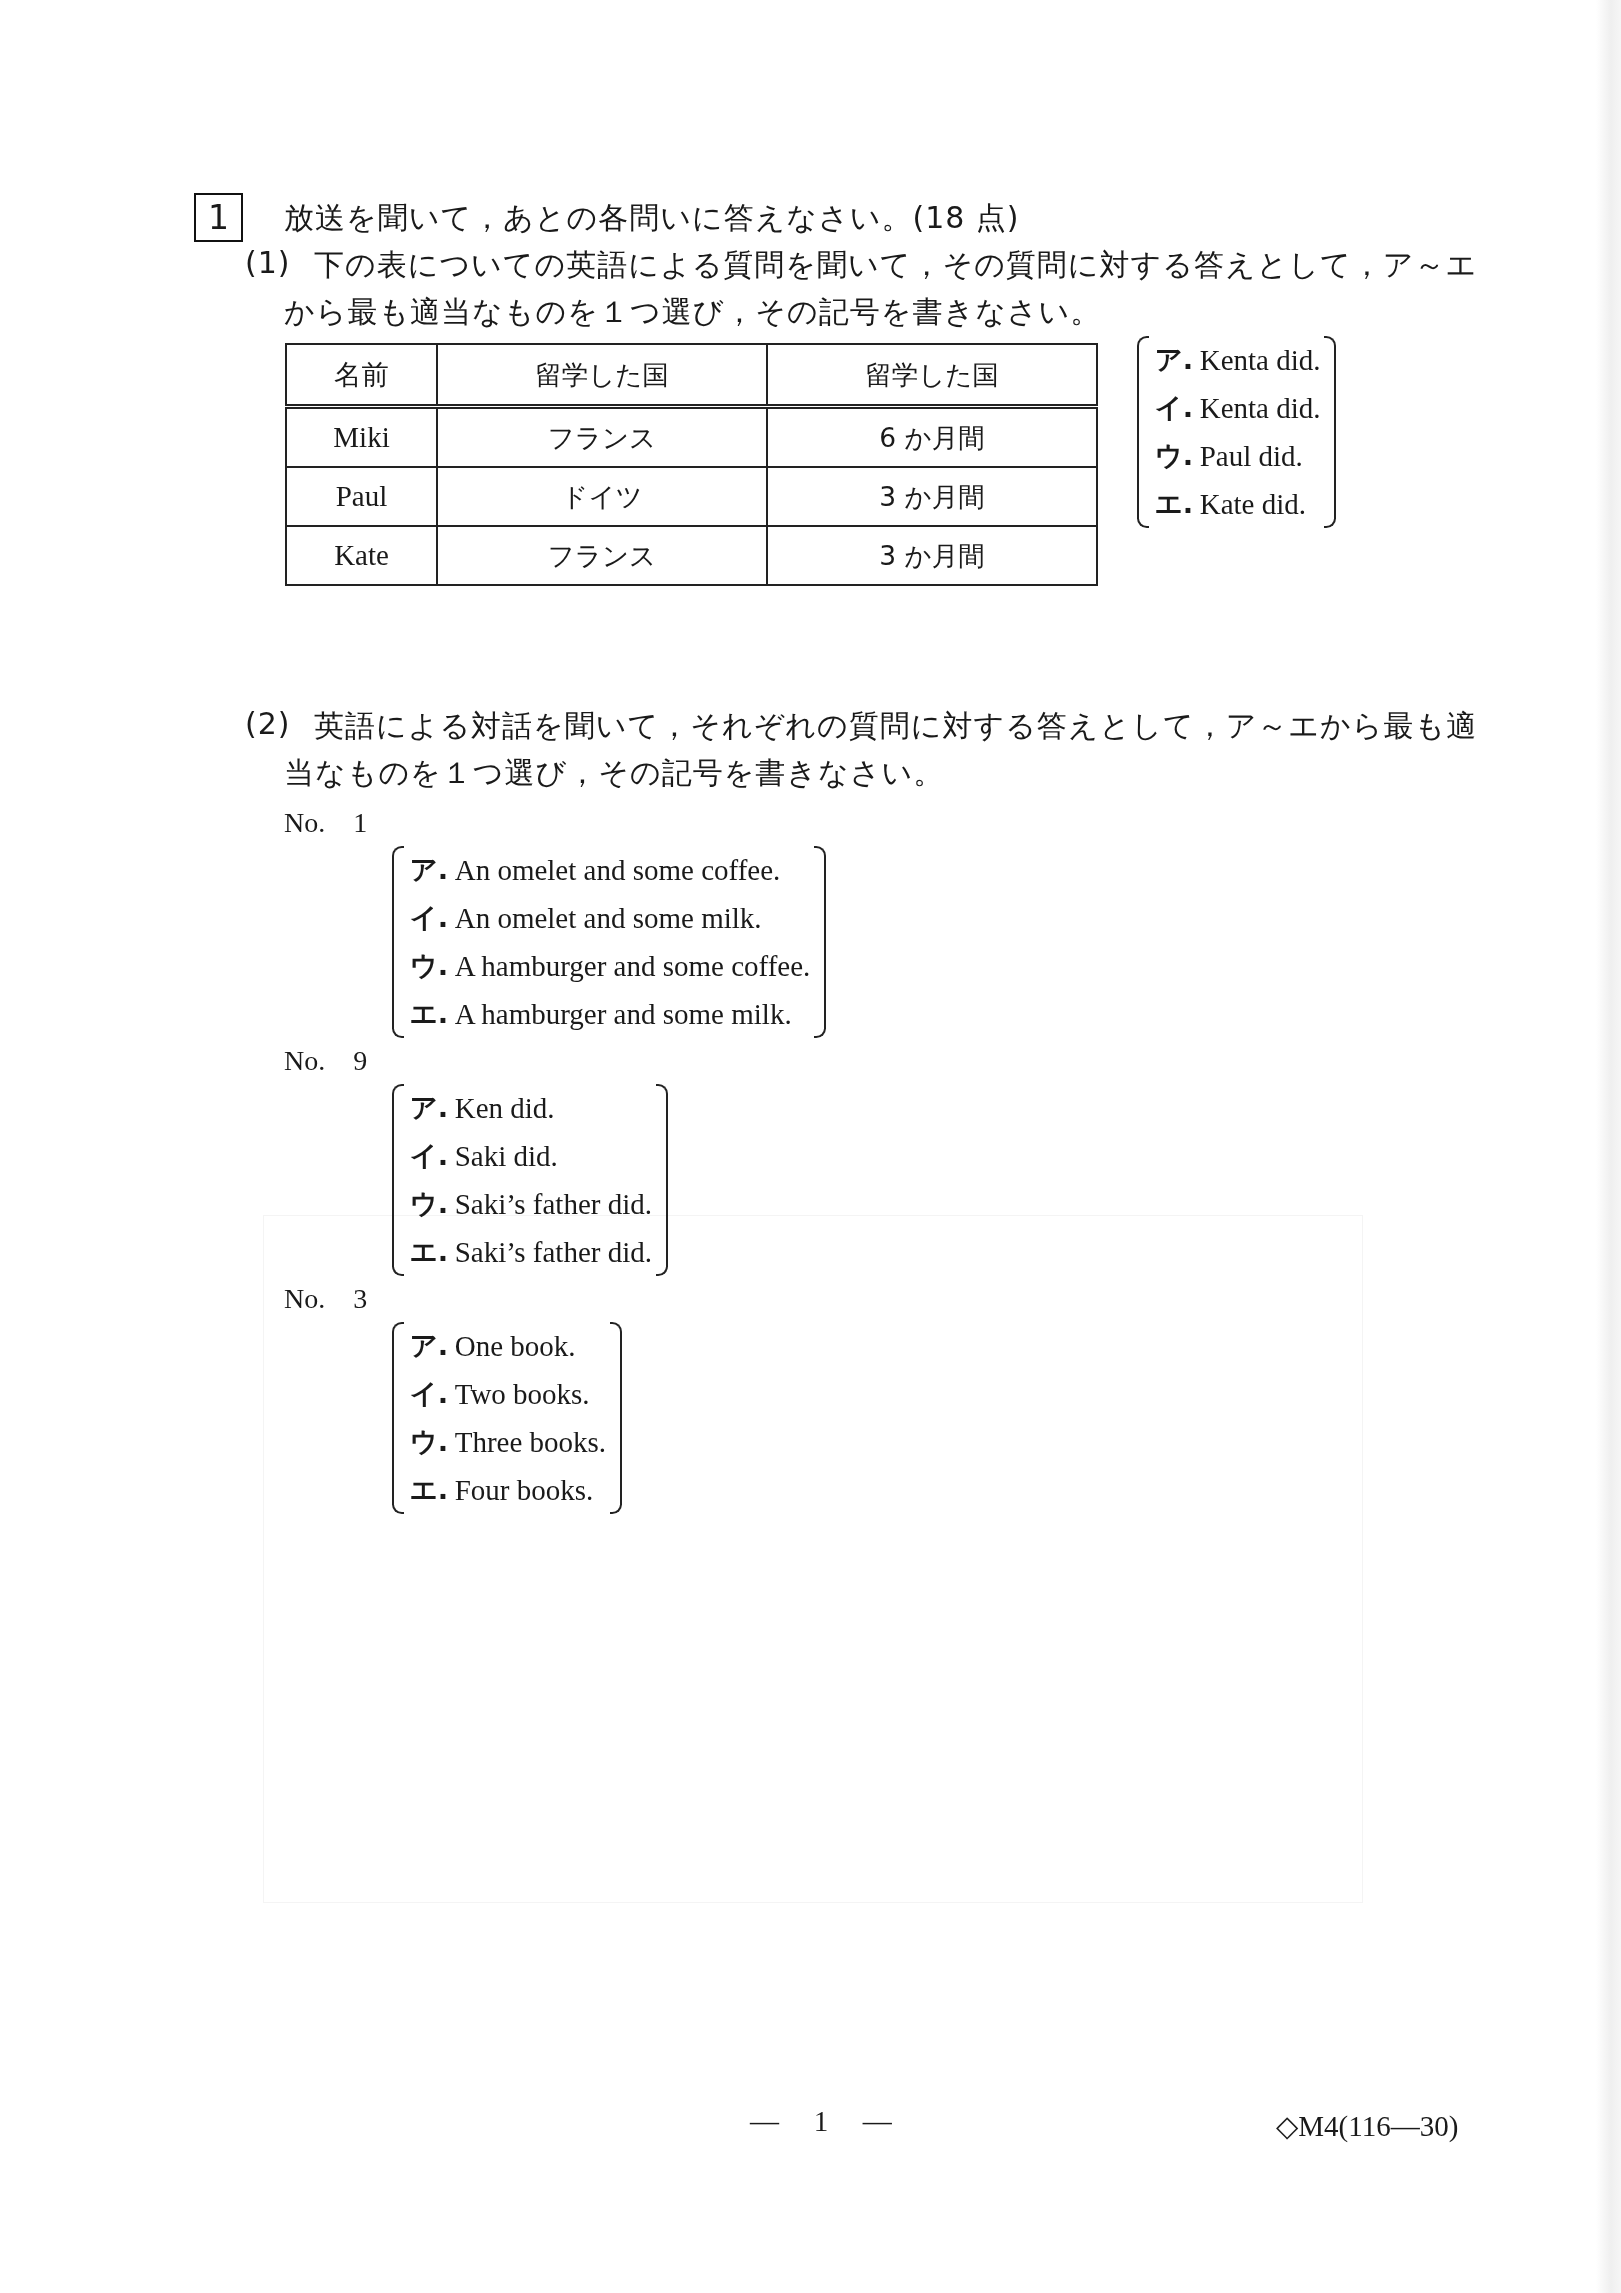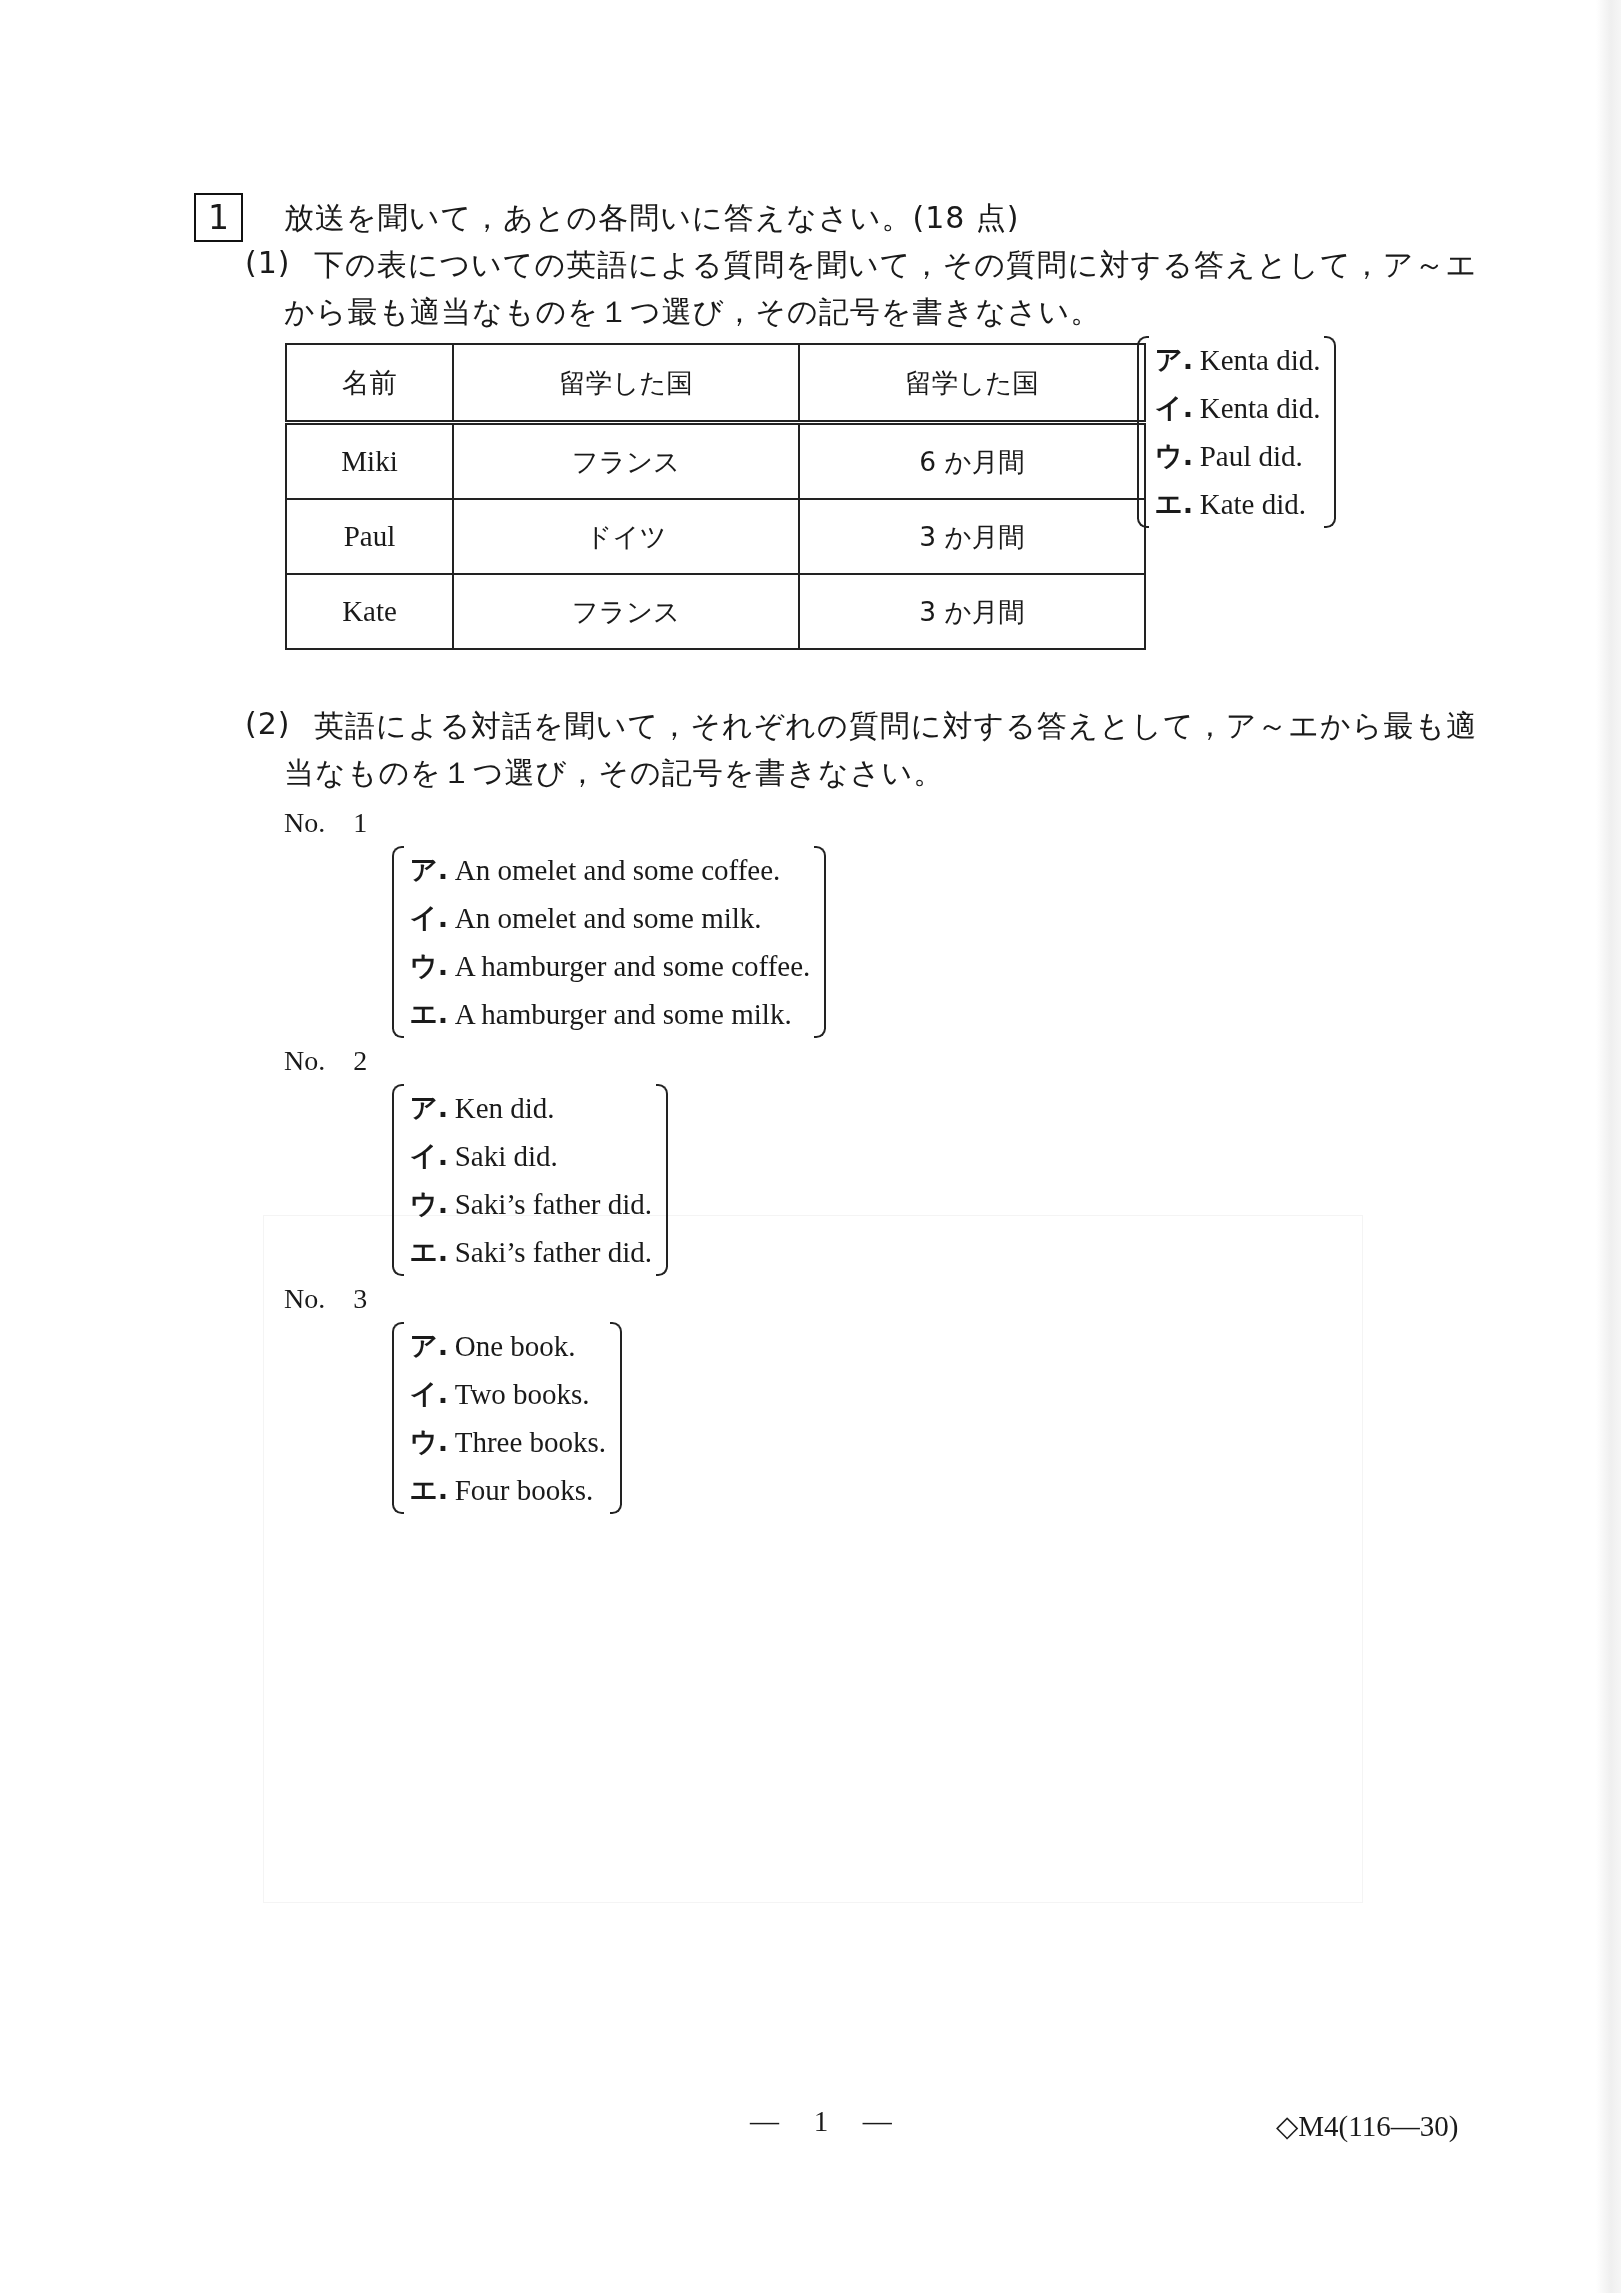--- a/index.html
+++ b/index.html
@@ -26,21 +26,21 @@
       letter-spacing: 1px; white-space: nowrap;
     }
     .line { position: absolute; }
     .kana { font-family: "DejaVu Sans", "Liberation Sans", sans-serif; font-weight: bold; }
 
     table.study {
       position: absolute; left: 285px; top: 343px;
       border-collapse: collapse; font-size: 29px;
     }
     table.study td, table.study th {
-      border: 2px solid #222; text-align: center; height: 57px; padding: 8px;
+      border: 2px solid #222; text-align: center; height: 57px; padding: 0;
       font-weight: normal;
     }
     table.study th {
       font-family: "DejaVu Sans", "Liberation Sans", sans-serif; font-size: 27.4px;
       height: 59px; border-bottom: 5.9px double #222;
     }
     table.study .c1 { width: 149px; font-family: "Liberation Serif", serif; }
     table.study .c2 { width: 328px; font-family: "DejaVu Sans", "Liberation Sans", sans-serif; font-size: 26.5px; }
     table.study .c3 { width: 328px; font-family: "DejaVu Sans", "Liberation Sans", sans-serif; font-size: 26.5px; }
 
@@ -142,21 +142,21 @@
         <span>A hamburger and some coffee.</span>
       </div>
     <div class="choice">
         <span class="kana">エ.</span>
         <span>A hamburger and some milk.</span>
       </div>
   </div>
   <div class="brace-r"></div>
 </div>
 
-<div class="no-label" style="left:284px; top:1042px;">No.　2</div>
+<div class="no-label" style="left:284px; top:1042px;">No.　9</div>
 <div class="choices" style="left:392px; top:1084px;">
   <div class="brace-l"></div>
   <div class="choice-list">
     <div class="choice">
         <span class="kana">ア.</span>
         <span>Ken did.</span>
       </div>
     <div class="choice">
         <span class="kana">イ.</span>
         <span>Saki did.</span>

